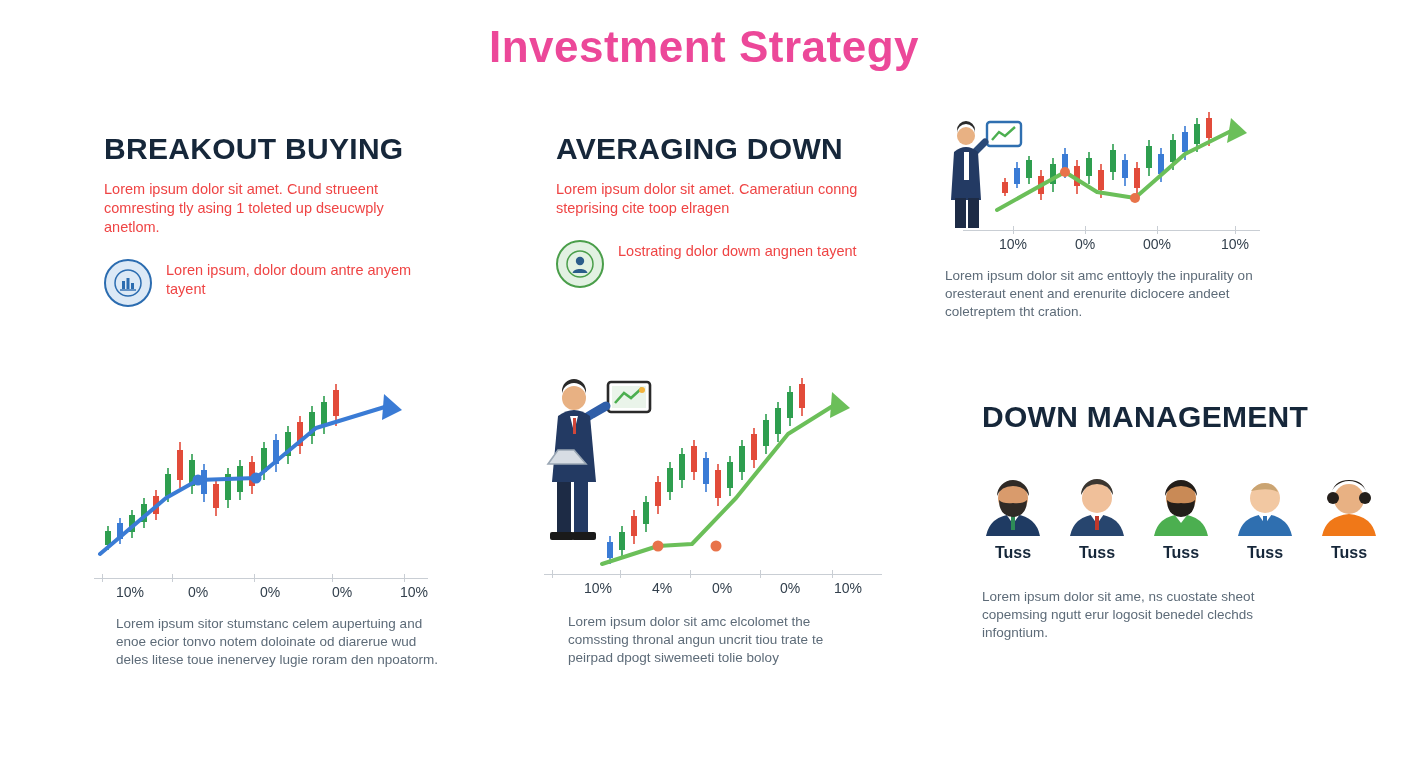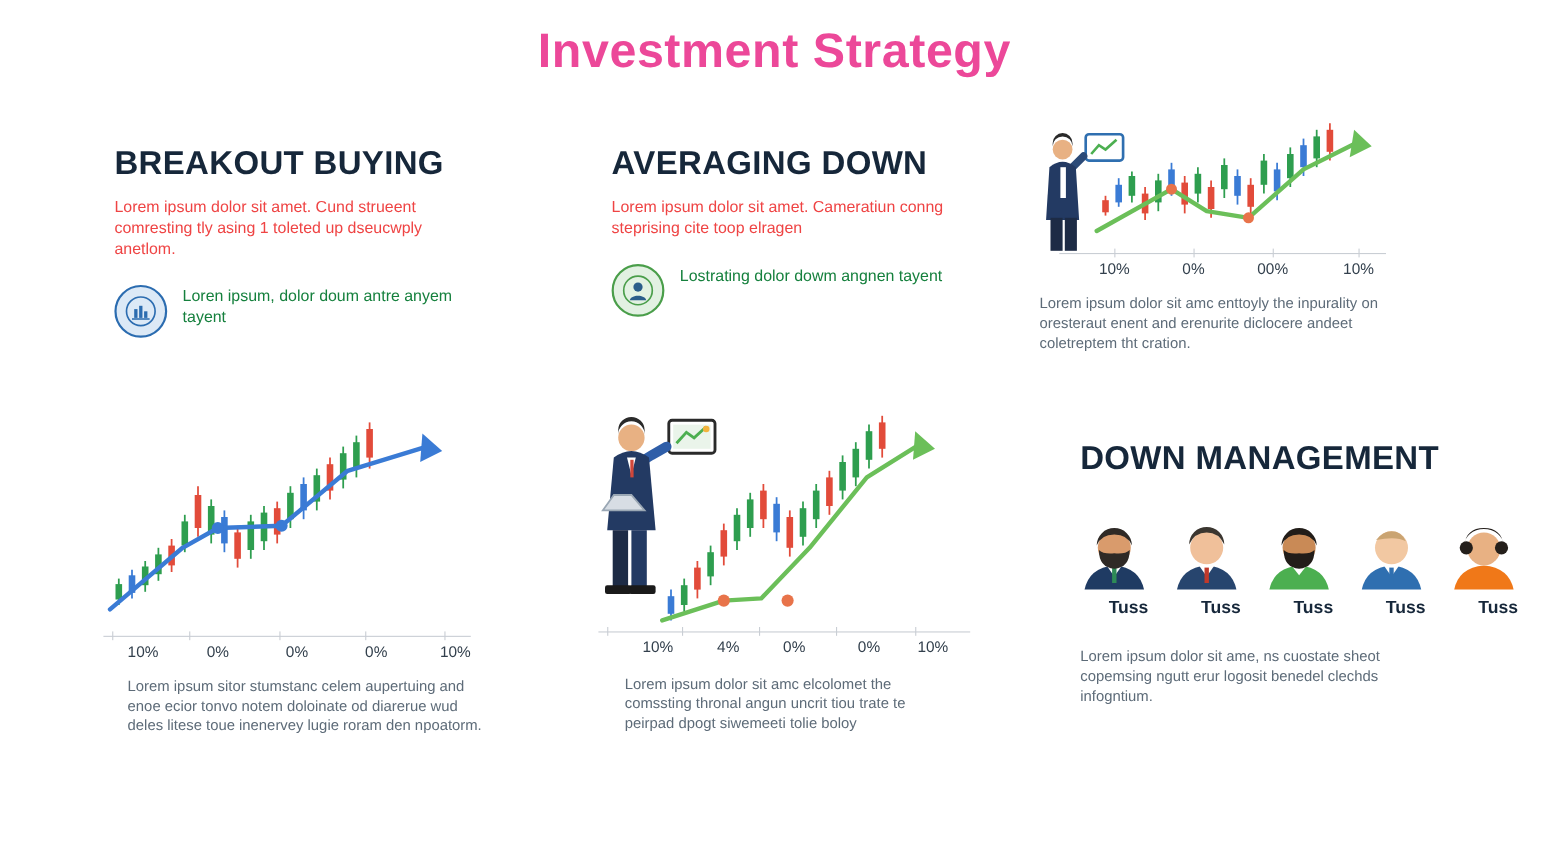--- a/index.html
+++ b/index.html
@@ -39,36 +39,36 @@
   .bullet{display:flex;align-items:flex-start;gap:14px;margin-top:22px;}
   .circle-icon{
     width:44px;height:44px;border-radius:50%;
     flex:0 0 44px;
     display:flex;align-items:center;justify-content:center;
     background:#eef3f8;
     position:relative;
   }
   .circle-icon.blue{border:2px solid #2b6cb0;background:#dce9f6;}
   .circle-icon.green{border:2px solid #4a9e4a;background:#e2f1e2;}
-  .bullet-text{font-size:14.5px;line-height:19px;color:#15803d;padding-top:2px;}
+  .bullet-text{font-size:14.5px;line-height:19px;color:#ef4444;padding-top:2px;}
 
   
   .chart{position:relative;}
   .axis-line{position:absolute;left:0;right:0;height:1px;background:#c9ced4;}
   .tick{position:absolute;width:1px;background:#c9ced4;}
   .tick-label{
     position:absolute;font-size:14px;color:#33404d;font-weight:normal;
     transform:translateX(-50%);white-space:nowrap;
   }
 
   svg{display:block;overflow:visible;}
 
   
   .people{display:flex;gap:22px;margin-top:18px;}
-  .person{width:62px;text-align:right;}
+  .person{width:62px;text-align:center;}
   .person-label{font-size:16px;font-weight:bold;color:#16273a;margin-top:8px;}
 </style>
 </head>
 <body>
 
 <div class="page">
 
   <div class="main-title">Investment Strategy</div>
 
   <div class="panel" style="left:104px;top:132px;width:340px;">

